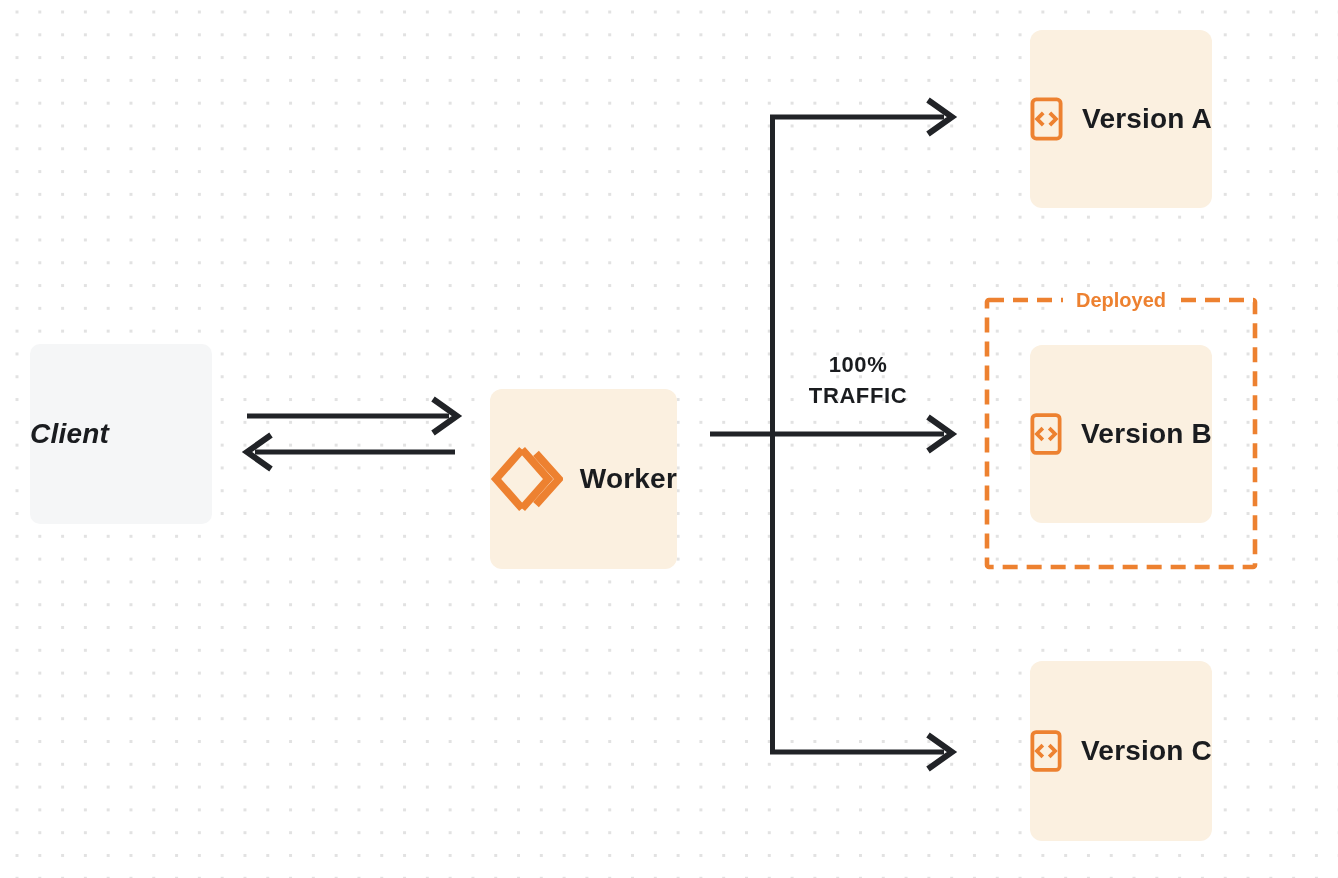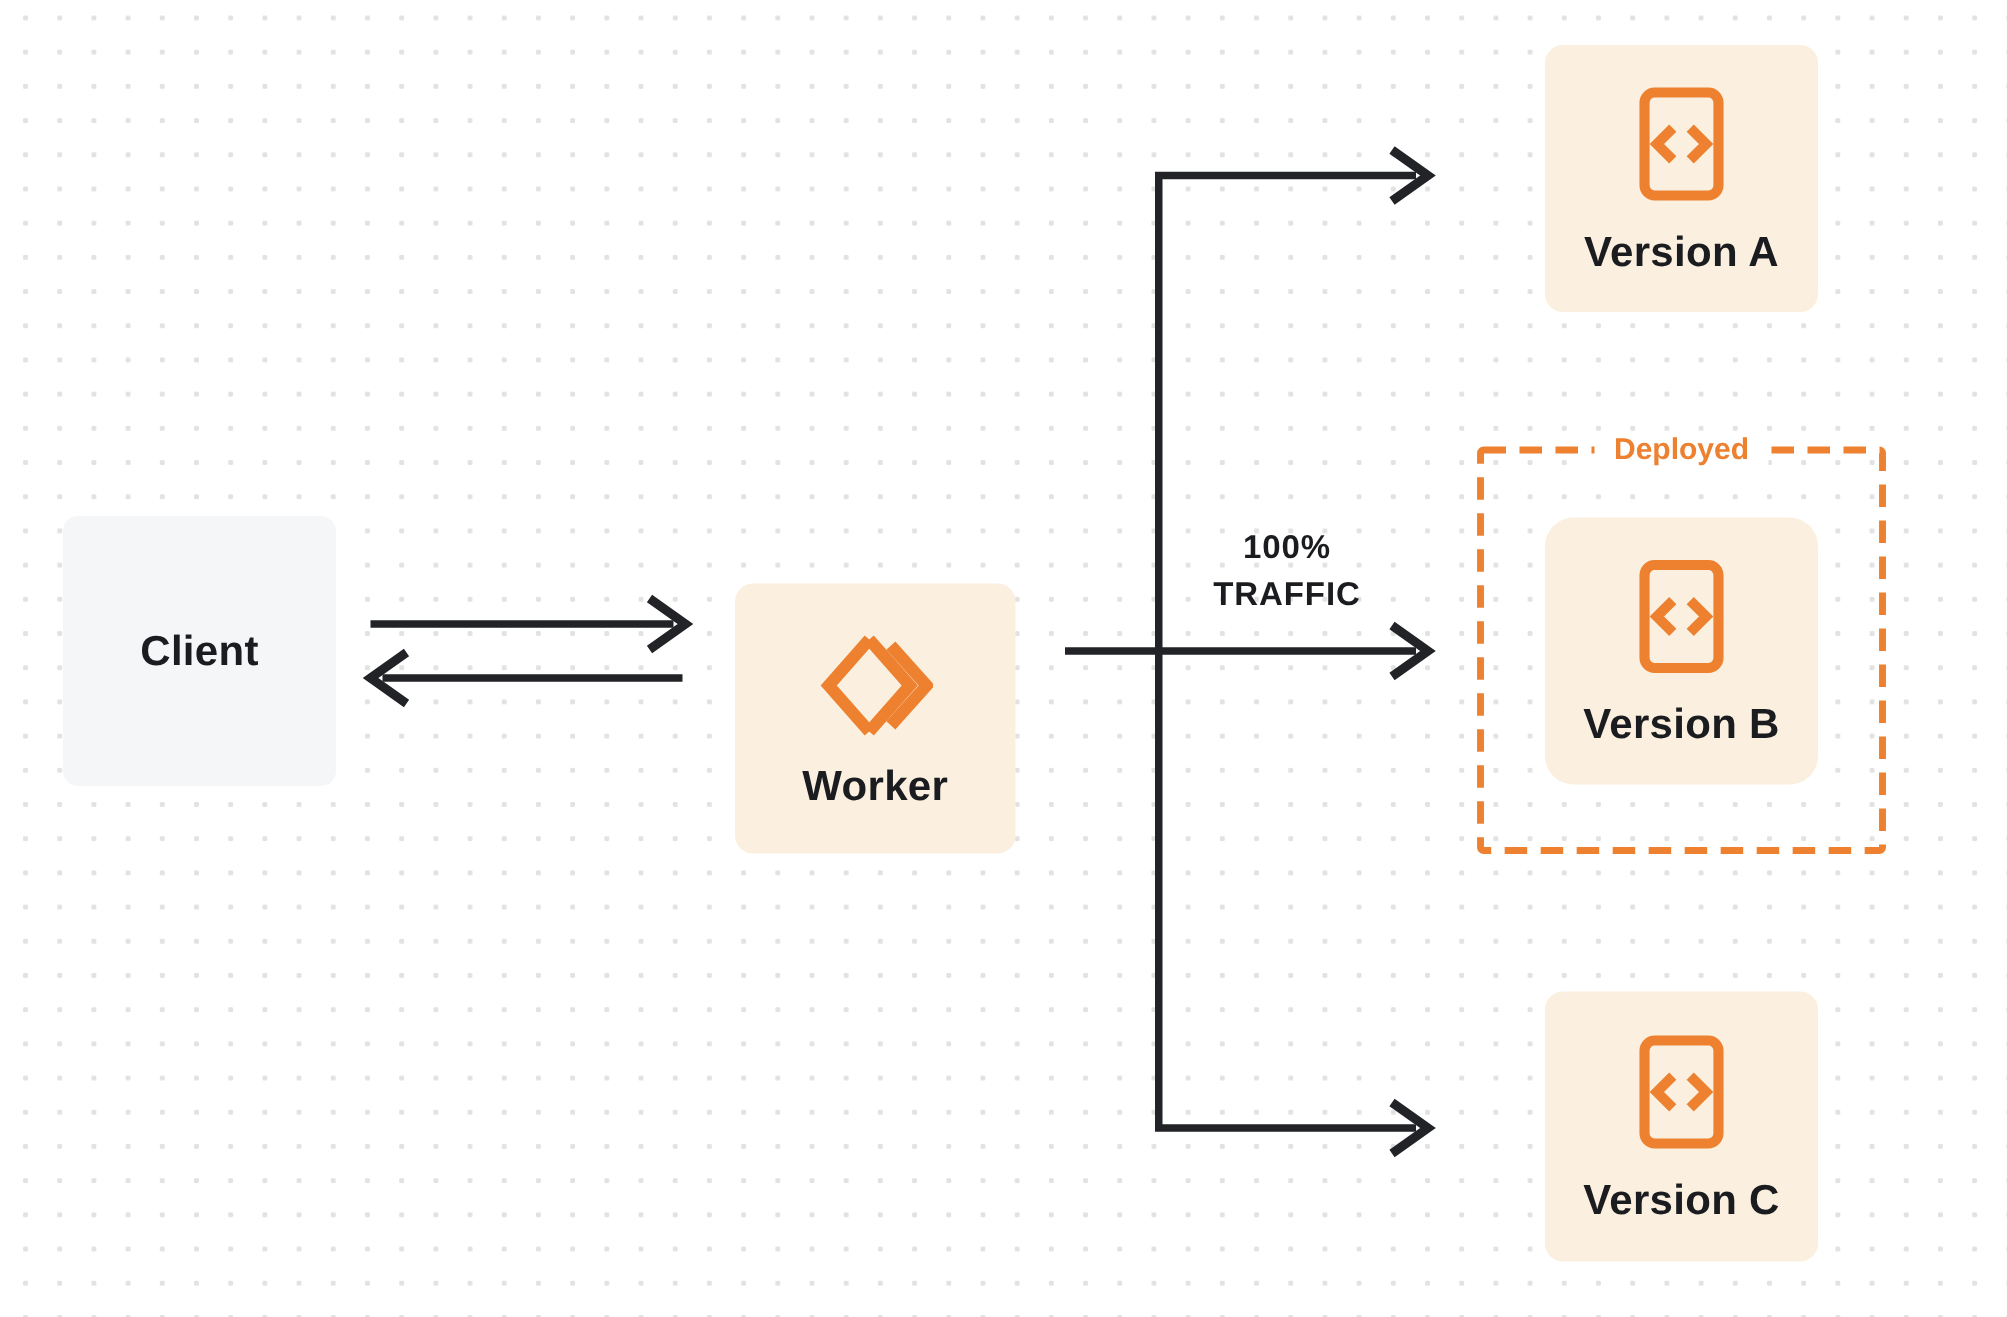--- a/index.html
+++ b/index.html
@@ -10,33 +10,33 @@
   }
   .canvas{
     position:relative;width:1338px;height:878px;
     background-color:#ffffff;
     background-image:radial-gradient(circle,#e2e2e2 1.8px,transparent 1.9px);
     background-size:22.8px 22.8px;
     background-position:5.6px 0.6px;
   }
   .wires{position:absolute;left:0;top:0;width:1338px;height:878px;}
   .node{
-    position:absolute;display:flex;flex-direction:column;
-    align-items:center;justify-content:center;
+    position:absolute;display:flex;flex-direction:row;
+    align-items:center;
     border-radius:12px;
   }
   .node-label{
     font-weight:700;font-size:28px;line-height:1;
     color:#1a1c1f;letter-spacing:.2px;white-space:nowrap;
   }
-  .node-client{left:42px;top:344px;width:182px;height:180px;background:#f5f6f7;border-radius:10px;}
+  .node-client{left:30px;top:344px;width:182px;height:180px;background:#f5f6f7;border-radius:10px;font-style:italic;}
   .node-worker{left:490px;top:345px;width:187px;height:180px;background:#fbf0e0;gap:17px;margin-top:44px;}
   .node-version{width:182px;height:178px;background:#fbf0e0;gap:19px;}
   .node-va{left:1030px;top:30px;}
-  .node-vb{left:1030px;top:345px;border-radius:19px;}
+  .node-vb{left:1030px;top:345px;}
   .node-vc{left:1030px;top:661px;height:180px;}
   .deployed-label{
     position:absolute;left:1121px;top:300px;
     transform:translate(-50%,-50%);
     background:#ffffff;padding:0 13px;
     font-weight:700;font-size:20px;line-height:1.1;
     color:#ed8130;white-space:nowrap;
   }
   .traffic{
     position:absolute;left:858px;top:349px;

